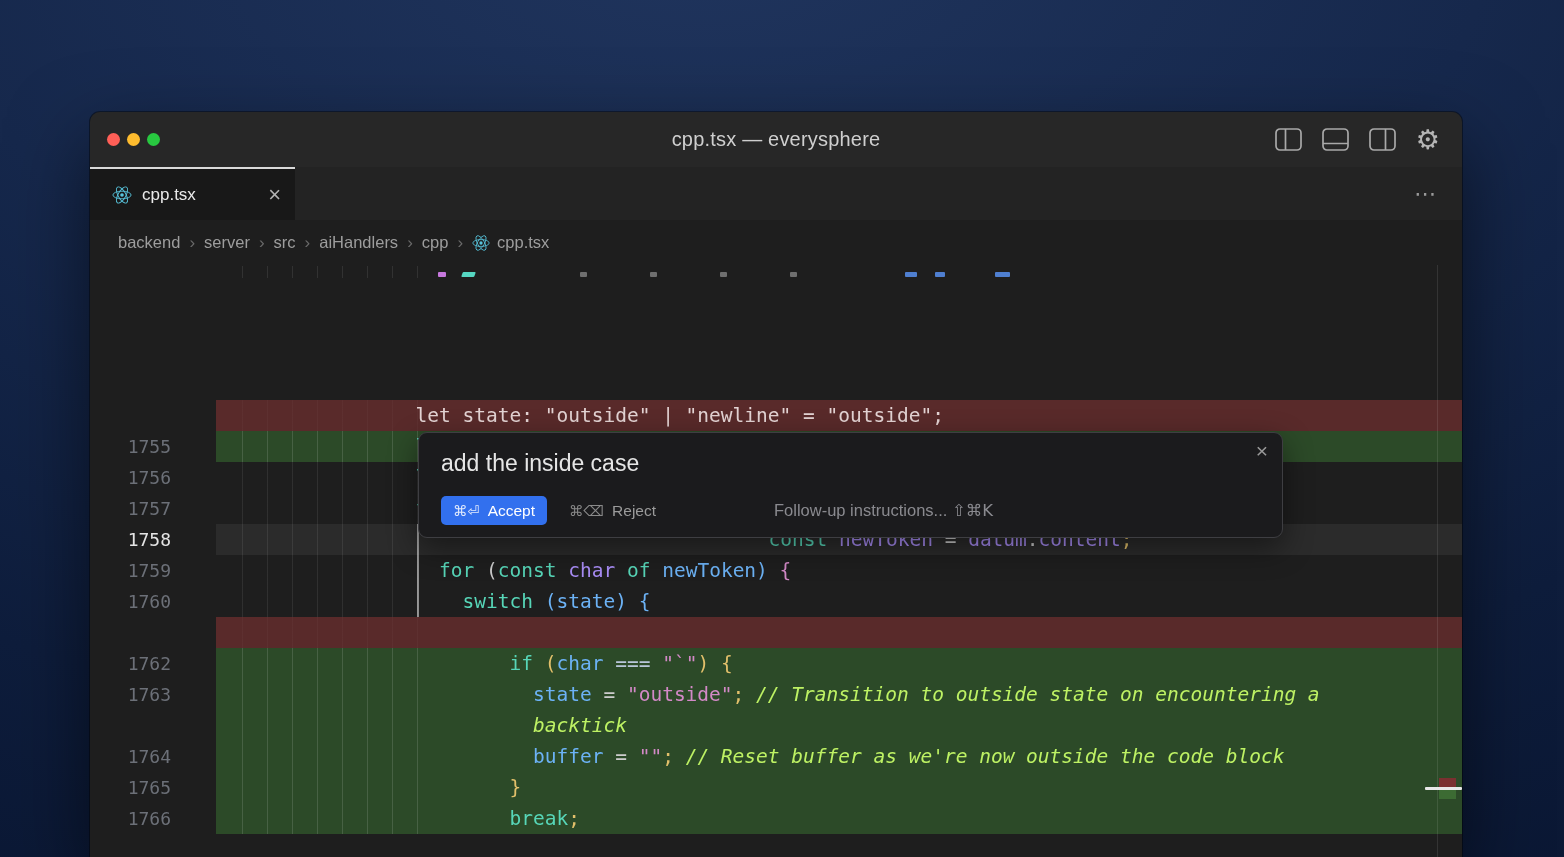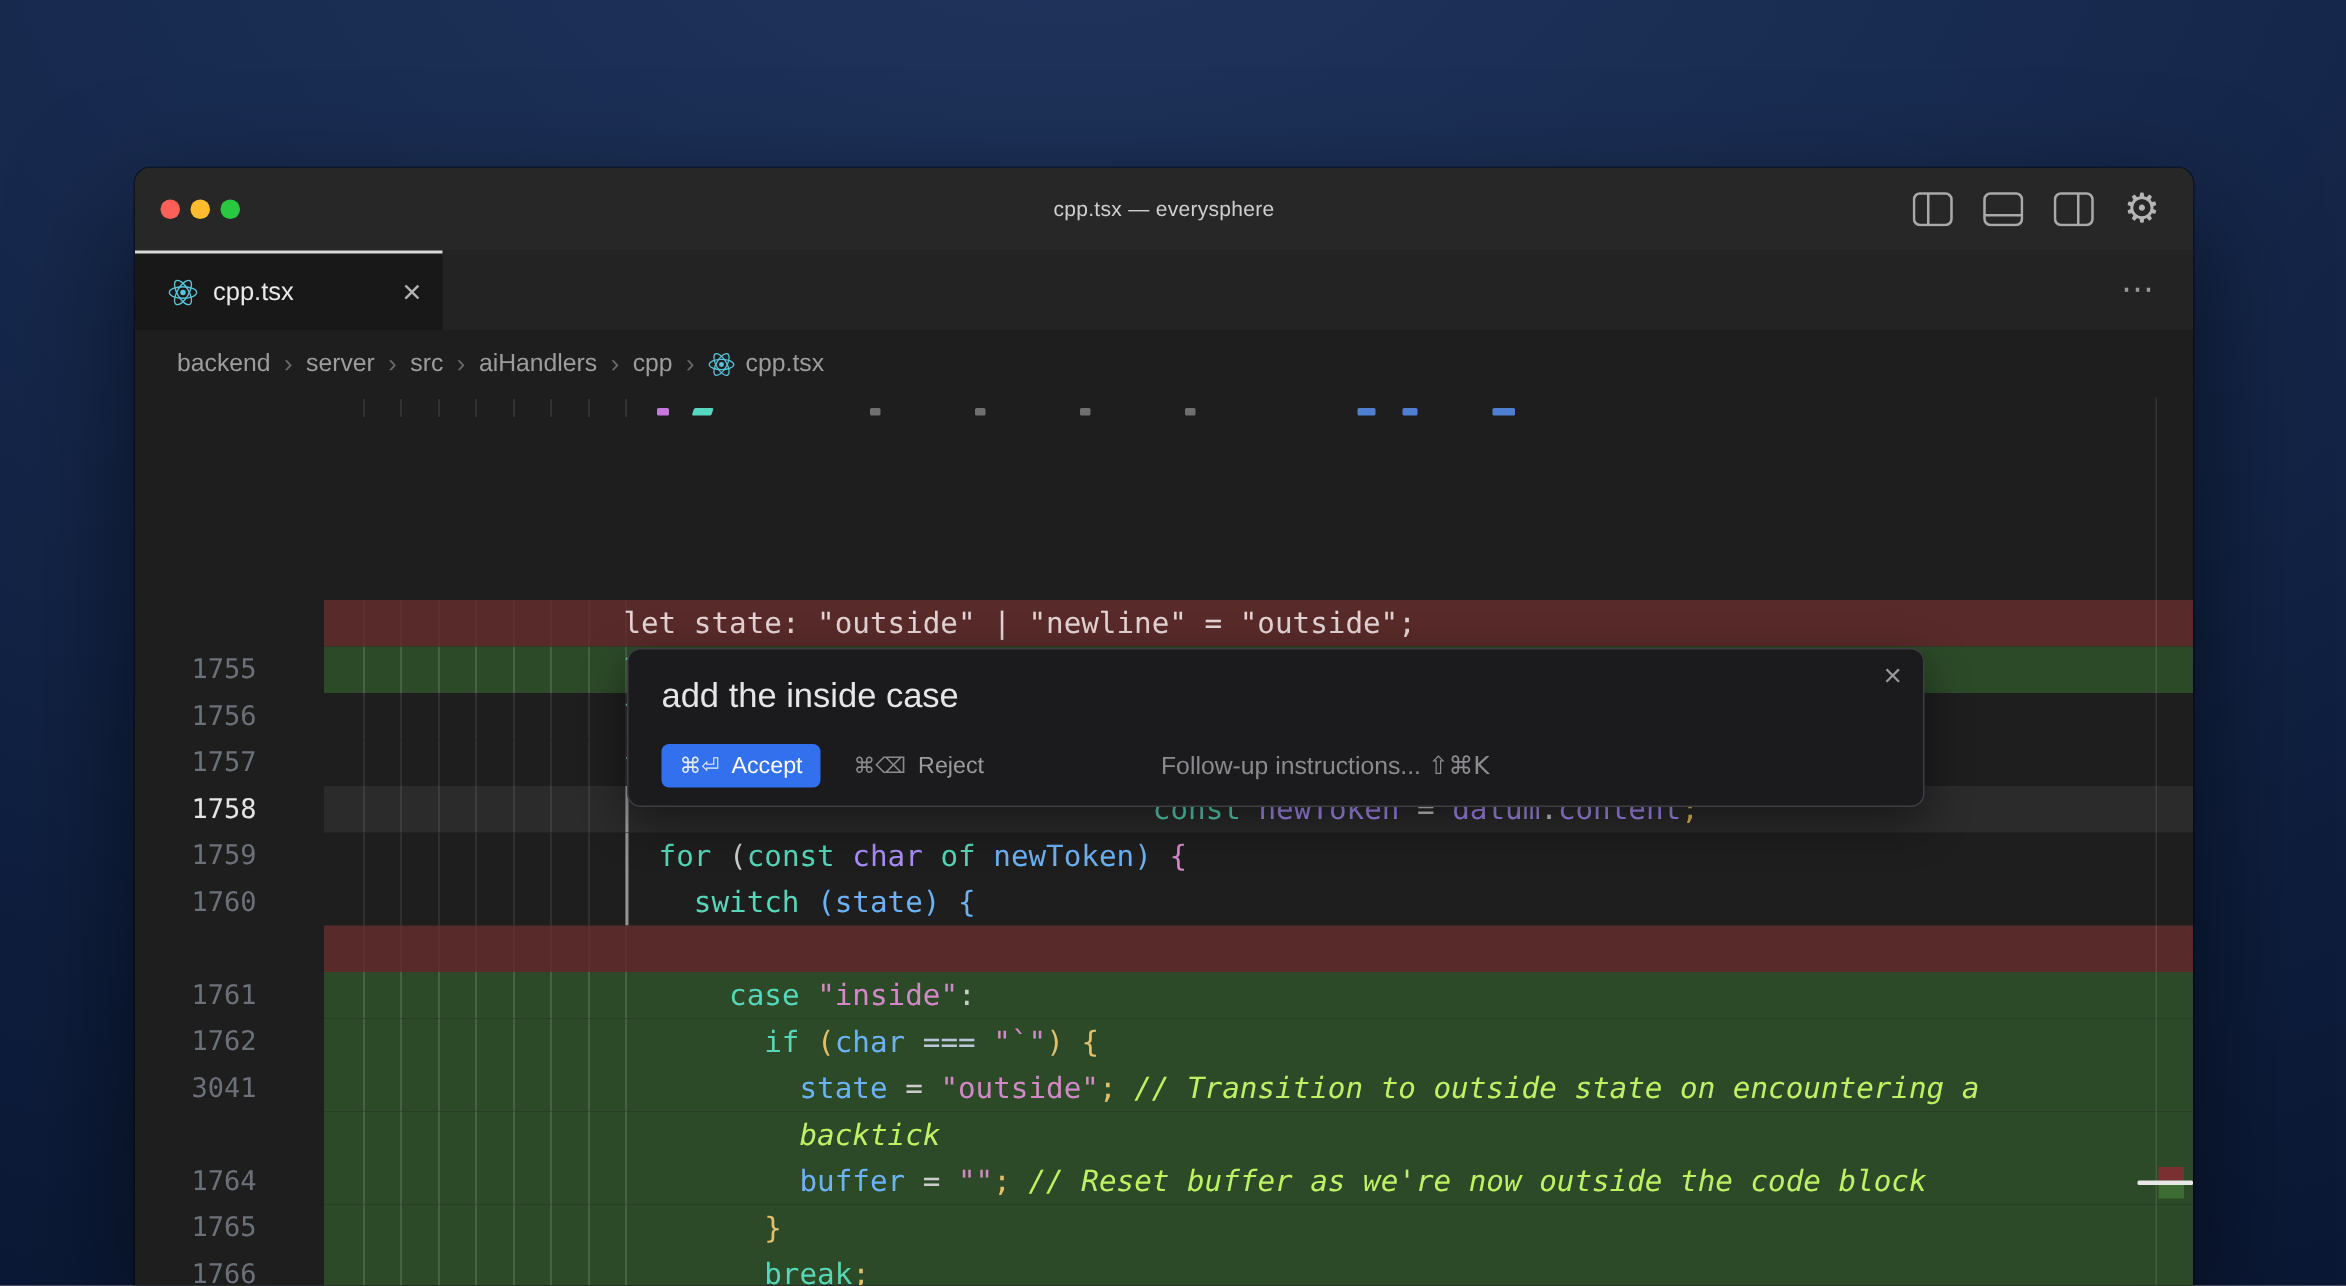--- a/index.html
+++ b/index.html
@@ -13,21 +13,21 @@
     position:absolute; left:90px; top:112px; width:1372px; height:745px;
     background:#1e1e1e; border-radius:10px 10px 0 0; overflow:hidden;
     box-shadow:0 30px 80px rgba(0,0,0,.55), 0 0 0 1px rgba(0,0,0,.4);
   }
   
   .titlebar{ position:relative; height:55px; background:#272727; }
   .traffic{ position:absolute; left:17px; top:21px; display:flex; gap:7px; }
   .light{ width:13px; height:13px; border-radius:50%; }
   .l-red{background:#ff5f57;} .l-yellow{background:#febc2e;} .l-green{background:#28c840;}
   .wtitle{ position:absolute; left:0; right:0; top:0; height:55px; line-height:55px;
-    text-align:center; color:#cfcfcf; font-size:14px; letter-spacing:.2px; }
+    text-align:center; color:#cfcfcf; font-size:20px; letter-spacing:.2px; }
   .tb-controls{ position:absolute; right:22px; top:0; height:55px; display:flex; align-items:center; gap:20px; }
   .layout-ic{ display:block; }
   .gear{ color:#b5b5b5; font-size:27px; line-height:27px; font-family:"DejaVu Sans", sans-serif; }
   
   .tabbar{ position:relative; height:53px; background:#232323; }
   .tab{ position:absolute; left:0; top:0; width:205px; height:53px; background:#181818;
     border-top:2px solid #d9d9d9; display:flex; align-items:center; padding:0 14px 0 22px; }
   .tab-label{ color:#eaeaea; font-size:17px; margin-left:10px; flex:1; }
   .tab-close{ color:#b3b3b3; font-size:22px; line-height:22px; }
   .tab-overflow{ position:absolute; right:26px; top:0; height:53px; display:flex; align-items:center;
@@ -201,29 +201,25 @@
         </div>
         <div class="crow normal">
           <div class="gut">1760</div>
           <div class="cnt"><div class="guides"></div><div class="aguide"></div><span class="codeln">                     <span class="tk-kw">switch</span><span class="tk-pu"> </span><span class="tk-v">(</span><span class="tk-v">state</span><span class="tk-v">)</span><span class="tk-pu"> </span><span class="tk-v">{</span></span></div>
         </div>
         <div class="crow removed">
           <div class="gut"></div>
           <div class="cnt"><div class="guides"></div></div>
         </div>
         <div class="crow added">
-          <div class="gut">1761</div>
-          <div class="cnt"><div class="guides"></div><span class="codeln">                       <span class="tk-kw">case</span><span class="tk-pu"> </span><span class="tk-s">"inside"</span><span class="tk-pu">:</span></span></div>
-        </div>
-        <div class="crow added">
           <div class="gut">1762</div>
           <div class="cnt"><div class="guides"></div><span class="codeln">                         <span class="tk-kw">if</span><span class="tk-pu"> </span><span class="tk-y">(</span><span class="tk-v">char</span><span class="tk-pu"> </span><span class="tk-op">===</span><span class="tk-pu"> </span><span class="tk-s">"`"</span><span class="tk-y">)</span><span class="tk-pu"> </span><span class="tk-y">{</span></span></div>
         </div>
         <div class="crow added">
-          <div class="gut">3041</div>
+          <div class="gut">1763</div>
           <div class="cnt"><div class="guides"></div><span class="codeln">                           <span class="tk-v">state</span><span class="tk-pu"> = </span><span class="tk-s">"outside"</span><span class="tk-y">;</span><span class="tk-c"> // Transition to outside state on encountering a</span></span></div>
         </div>
         <div class="crow added">
           <div class="gut"></div>
           <div class="cnt"><div class="guides"></div><span class="codeln">                           <span class="tk-c">backtick</span></span></div>
         </div>
         <div class="crow added">
           <div class="gut">1764</div>
           <div class="cnt"><div class="guides"></div><span class="codeln">                           <span class="tk-v">buffer</span><span class="tk-pu"> = </span><span class="tk-s">""</span><span class="tk-y">;</span><span class="tk-c"> // Reset buffer as we're now outside the code block</span></span></div>
         </div>

